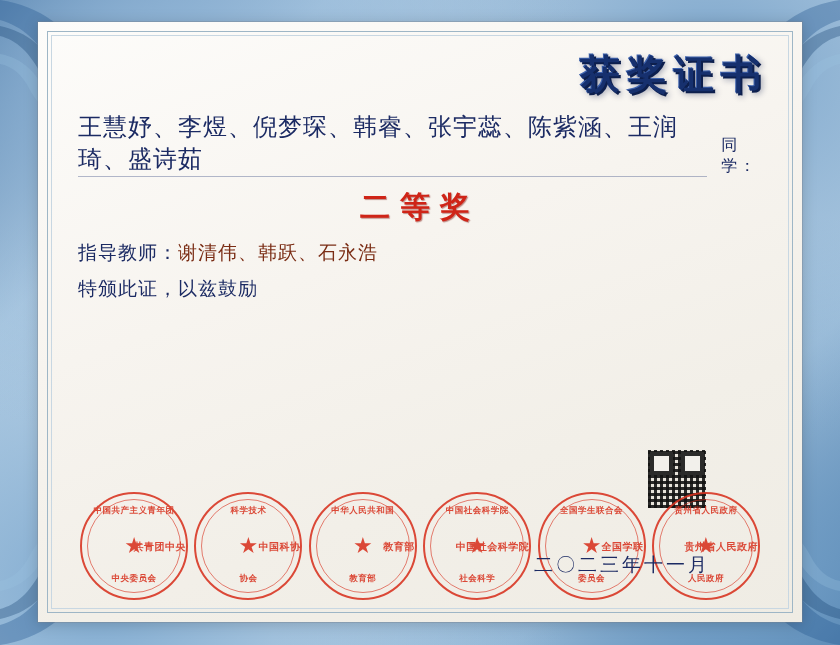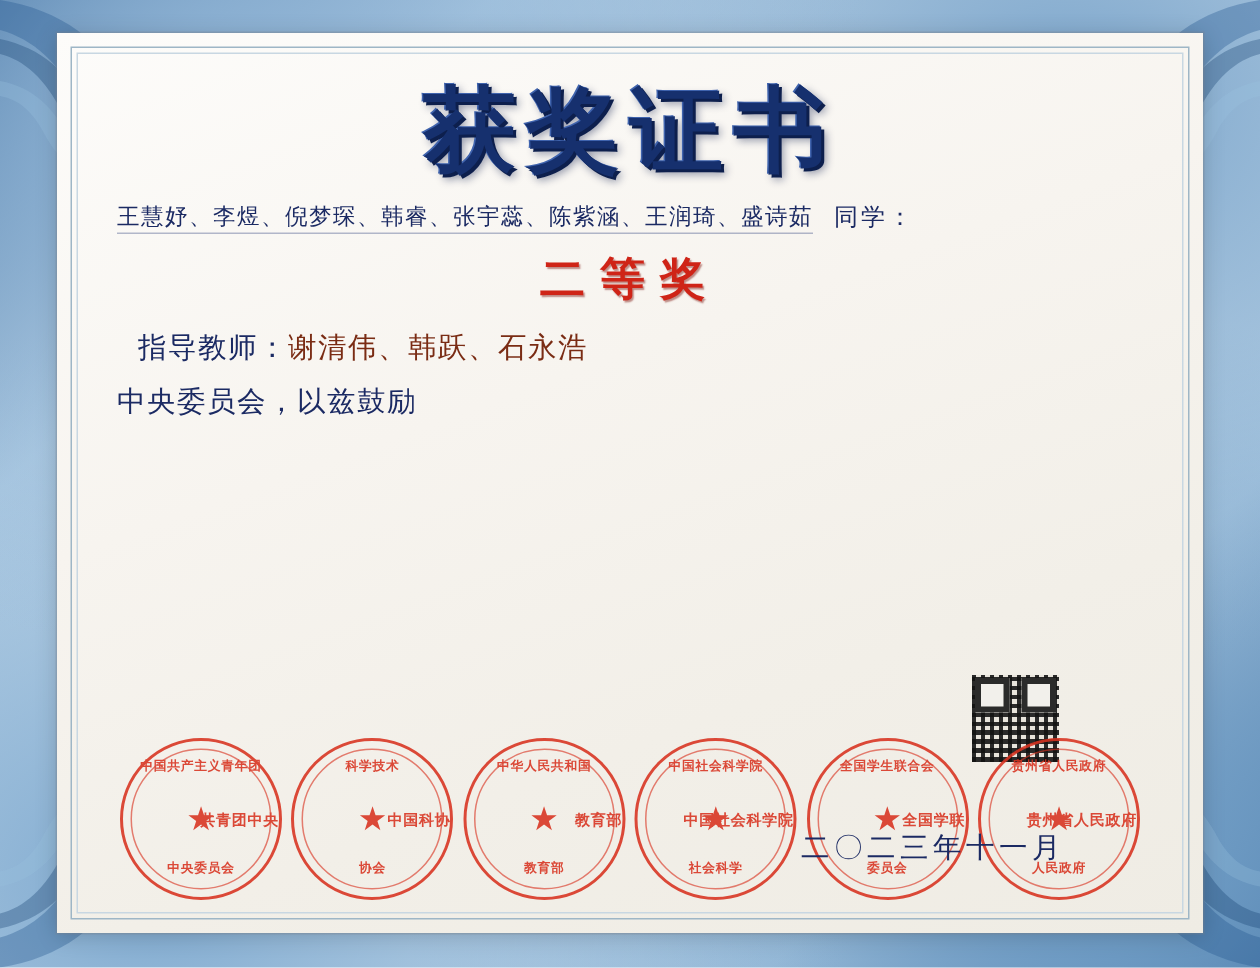--- a/index.html
+++ b/index.html
@@ -34,43 +34,43 @@
     content:"";position:absolute;left:9px;top:9px;right:9px;bottom:9px;
     border:1px solid #9eb6c6;
   }
   .paper:after{
     content:"";position:absolute;left:13px;top:13px;right:13px;bottom:13px;
     border:1px solid #c8d7e2;
   }
   .inner{position:absolute;left:34px;top:24px;right:34px;bottom:18px;}
 
   .title{
-    text-align:center;
+    text-align:right;
     font-family:"DejaVu Serif", serif;
     font-weight:bold;
-    font-size:62px;
+    font-size:40px;
     letter-spacing:7px;
     color:#16306e;
     text-shadow:
       2px 2px 0 #0d1f4d,
       -1px -1px 0 #3f63ad,
       3px 3px 6px rgba(10,25,70,.45);
     margin:6px 0 2px 0;
     line-height:1.12;
   }
   .org{
     font-family:"DejaVu Serif", serif;
     font-size:21px;color:#1b2a63;margin:14px 0 0 8px;letter-spacing:2px;
   }
   .names-row{
     display:flex;align-items:flex-end;margin:14px 0 0 6px;
   }
   .names{
     font-family:Liberation Serif, serif;
-    font-size:15px;color:#1b2a63;letter-spacing:1px;
+    font-size:24px;color:#1b2a63;letter-spacing:1px;
     border-bottom:1px solid rgba(40,60,120,.35);
     padding-bottom:1px;
   }
   .tongxue{
     font-family:"DejaVu Serif", serif;
     font-size:16px;color:#1b2a63;margin-left:14px;letter-spacing:2px;
   }
   .body-text{
     font-family:"DejaVu Serif", serif;
     font-size:19.5px;color:#1b2a63;line-height:1.62;
@@ -79,21 +79,21 @@
   .body-text .indent{display:inline-block;width:52px;}
   .prize{
     text-align:center;
     font-family:"DejaVu Serif", serif;
     font-weight:bold;
     font-size:30px;color:#cf2417;letter-spacing:10px;
     text-shadow:1px 1px 1px rgba(120,10,5,.45);
     margin:10px 0 4px 0;
   }
   .meta-row{
-    display:flex;align-items:center;margin:12px 0 0 20px;
+    display:flex;align-items:center;margin:12px 0 0 6px;
   }
   .teachers{
     font-family:"DejaVu Serif", serif;font-size:19px;color:#1b2a63;letter-spacing:1px;
   }
   .teachers .val{color:#7a2c14;}
   .serial{
     font-family:"DejaVu Serif", serif;font-size:17px;color:#1b2a63;margin-left:52px;letter-spacing:.5px;
   }
   .issue{
     font-family:"DejaVu Serif", serif;font-size:19px;color:#1b2a63;margin:10px 0 0 6px;letter-spacing:1px;
@@ -193,21 +193,21 @@
 
 
       <div class="prize">二等奖</div>
 
       <div class="meta-row">
         <span class="teachers">
           <span>指导教师：</span><span class="val">谢清伟、韩跃、石永浩</span>
         </span>
       </div>
 
-      <div class="issue">中央委员会，以兹鼓励</div>
+      <div class="issue">特颁此证，以兹鼓励</div>
 
       <div class="qr"></div>
 
       <div class="seals">
 
         <div class="seal">
           <div class="ring"></div>
           <div class="arc-top">中国共产主义青年团</div>
           <div class="star">★</div>
           <div class="mid">共青团中央</div>

